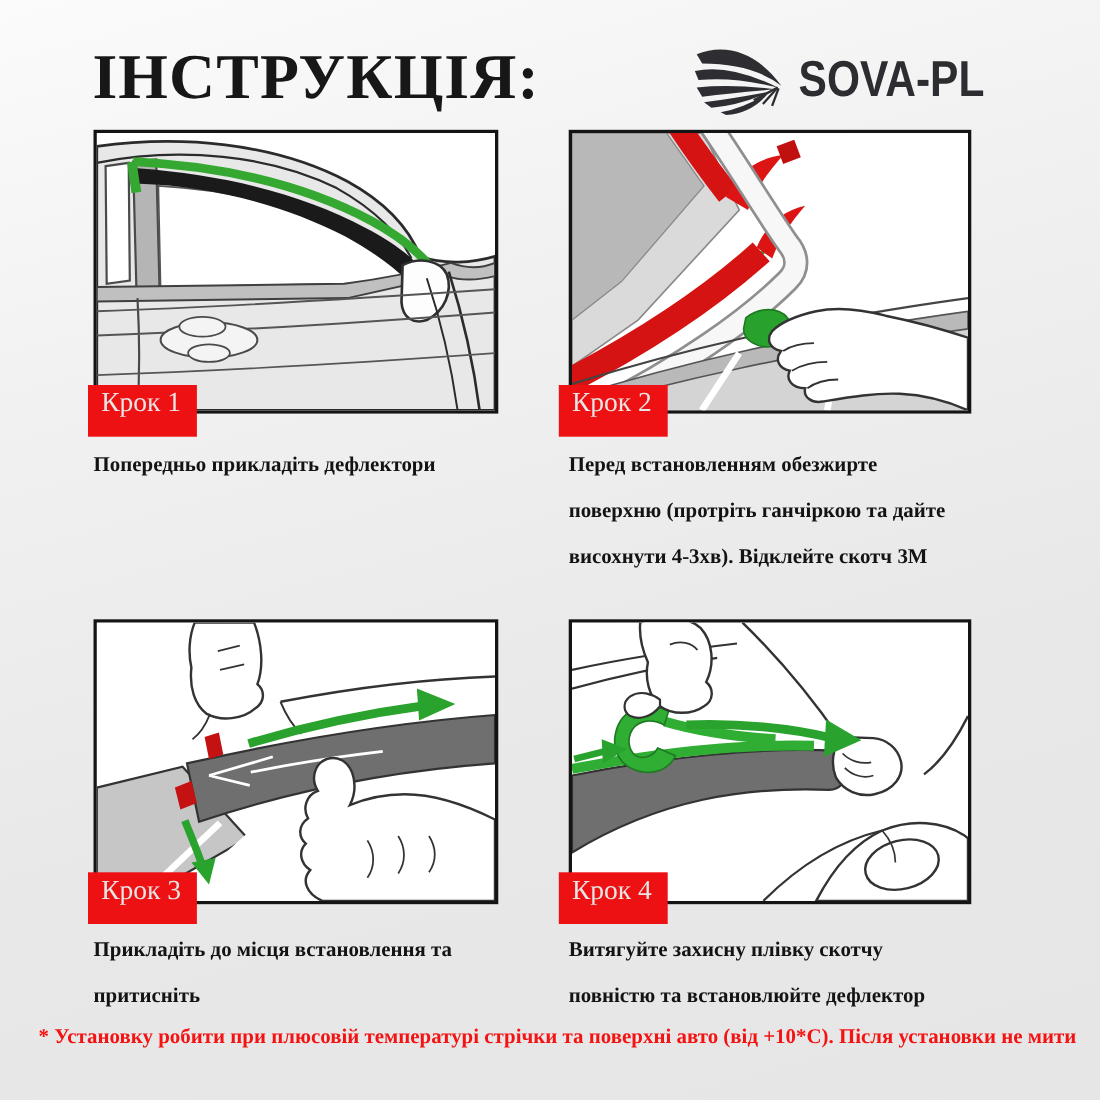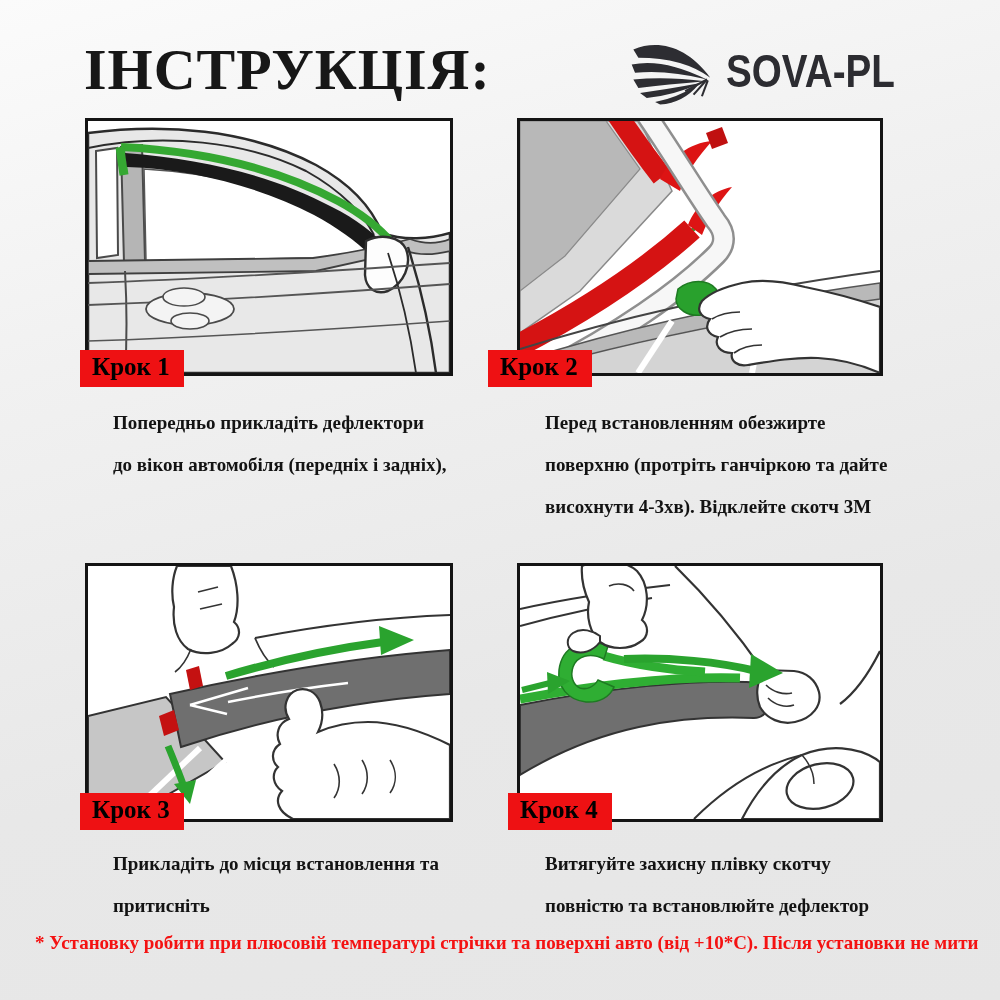--- a/index.html
+++ b/index.html
@@ -22,29 +22,29 @@
   }
   .panel{
     position:absolute;background:#fff;border:3px solid #141414;box-sizing:border-box;
   }
   .panel svg{display:block;width:100%;height:100%;}
   #p1{left:85px;top:118px;width:368px;height:258px;}
   #p2{left:517px;top:118px;width:366px;height:258px;}
   #p3{left:85px;top:563px;width:368px;height:259px;}
   #p4{left:517px;top:563px;width:366px;height:259px;}
   .badge{
-    position:absolute;z-index:6;background:#ee1113;color:#000000;
-    font-size:25px;font-weight:bold;padding:3px 14px 6px 12px;white-space:nowrap;
+    position:absolute;z-index:6;background:#ee1113;color:#e5e5e5;
+    font-size:25px;font-weight:normal;padding:3px 14px 16px 12px;white-space:nowrap;
   }
   #b1{left:80px;top:350px;}
-  #b2{left:488px;top:350px;}
+  #b2{left:508px;top:350px;}
   #b3{left:80px;top:793px;text-align:right;}
   #b4{left:508px;top:793px;}
   .step-text{position:absolute;color:#131313;font-size:19px;font-weight:bold;}
-  .step-text .ln{height:42px;line-height:42px;white-space:nowrap;margin-left:28px;}
+  .step-text .ln{height:42px;line-height:42px;white-space:nowrap;}
   #t1{left:85px;top:402px;}
   #t2{left:517px;top:402px;}
   #t3{left:85px;top:843px;}
   #t4{left:517px;top:843px;}
   .footer{position:absolute;left:35px;top:924px;color:#f41212;font-size:19px;font-weight:bold;}
   .footer .ln{height:38px;line-height:38px;white-space:nowrap;}
   .footer .ln2{padding-left:22px;}
 </style>
 </head>
 <body>
@@ -189,21 +189,20 @@
   </svg>
 </div>
 
 <div class="badge" id="b1">Крок 1</div>
 <div class="badge" id="b2">Крок 2</div>
 <div class="badge" id="b3">Крок 3</div>
 <div class="badge" id="b4">Крок 4</div>
 
 <div class="step-text" id="t1">
   <div class="ln">Попередньо прикладіть дефлектори</div>
-  <div class="ln">до вікон автомобіля (передніх і задніх),</div>
 </div>
 
 <div class="step-text" id="t2">
   <div class="ln">Перед встановленням обезжирте</div>
   <div class="ln">поверхню (протріть ганчіркою та дайте</div>
   <div class="ln">висохнути 4-3хв). Відклейте скотч 3М</div>
 </div>
 
 <div class="step-text" id="t3">
   <div class="ln">Прикладіть до місця встановлення та</div>

